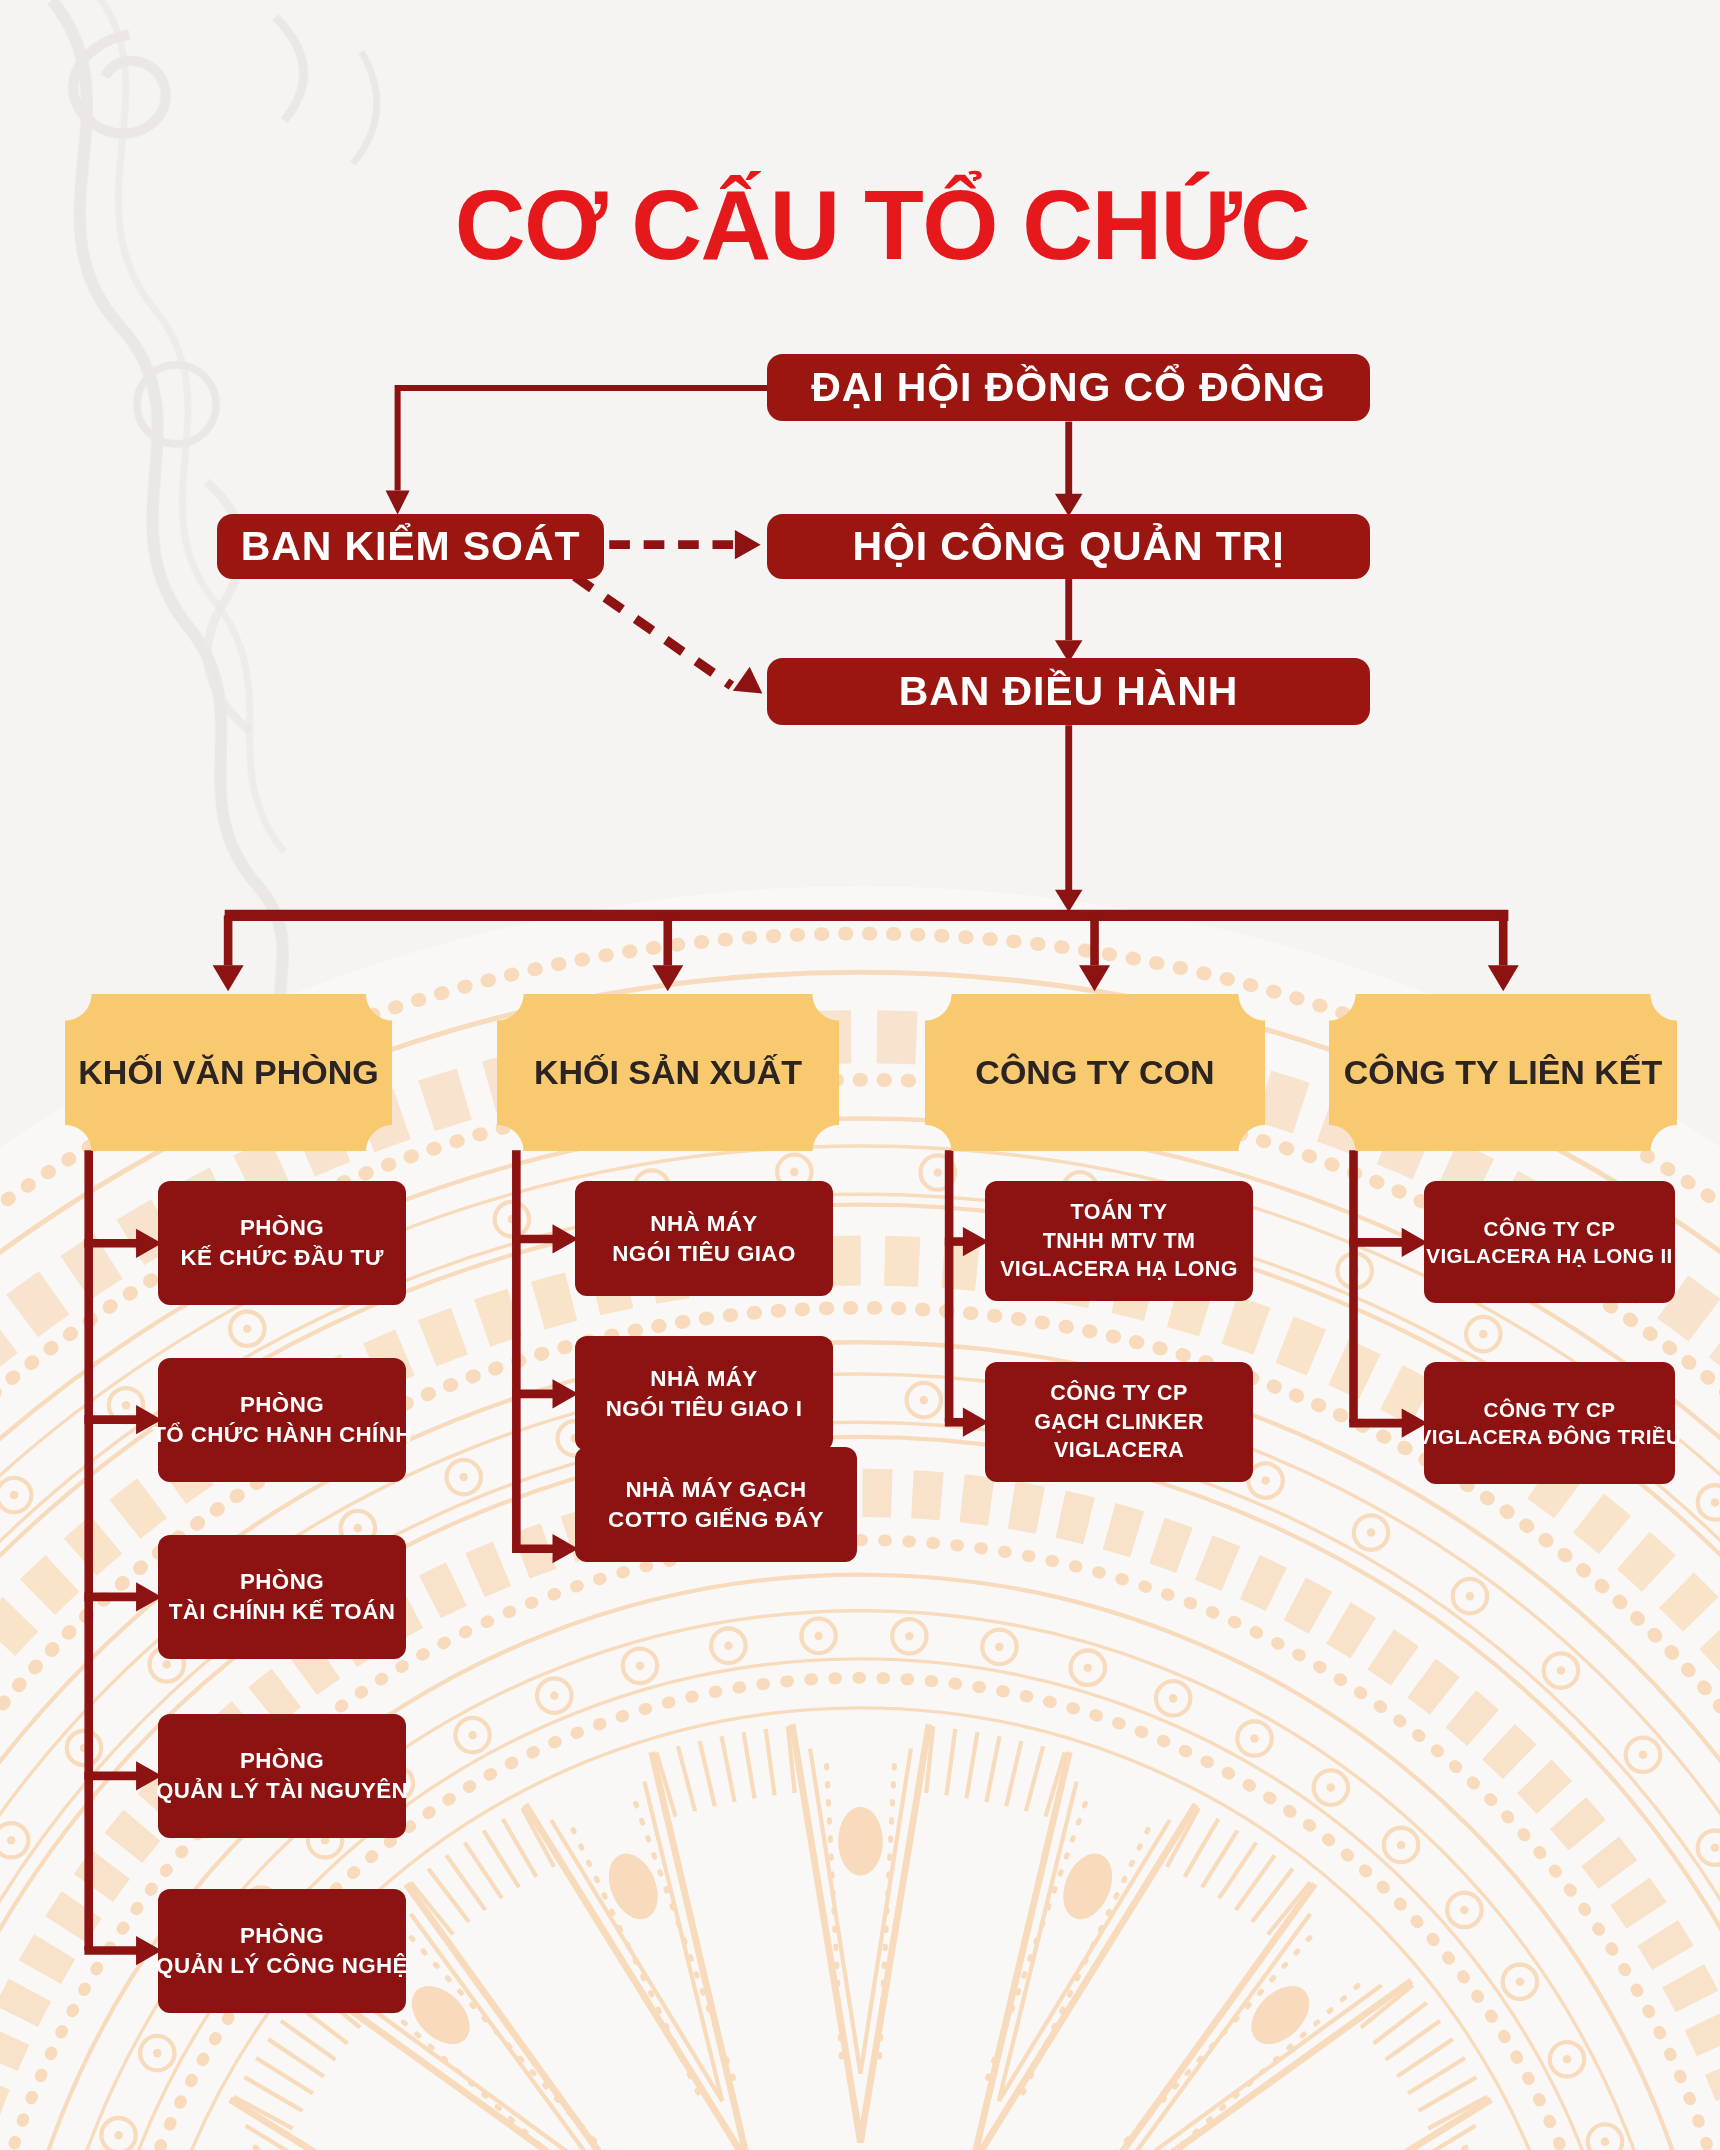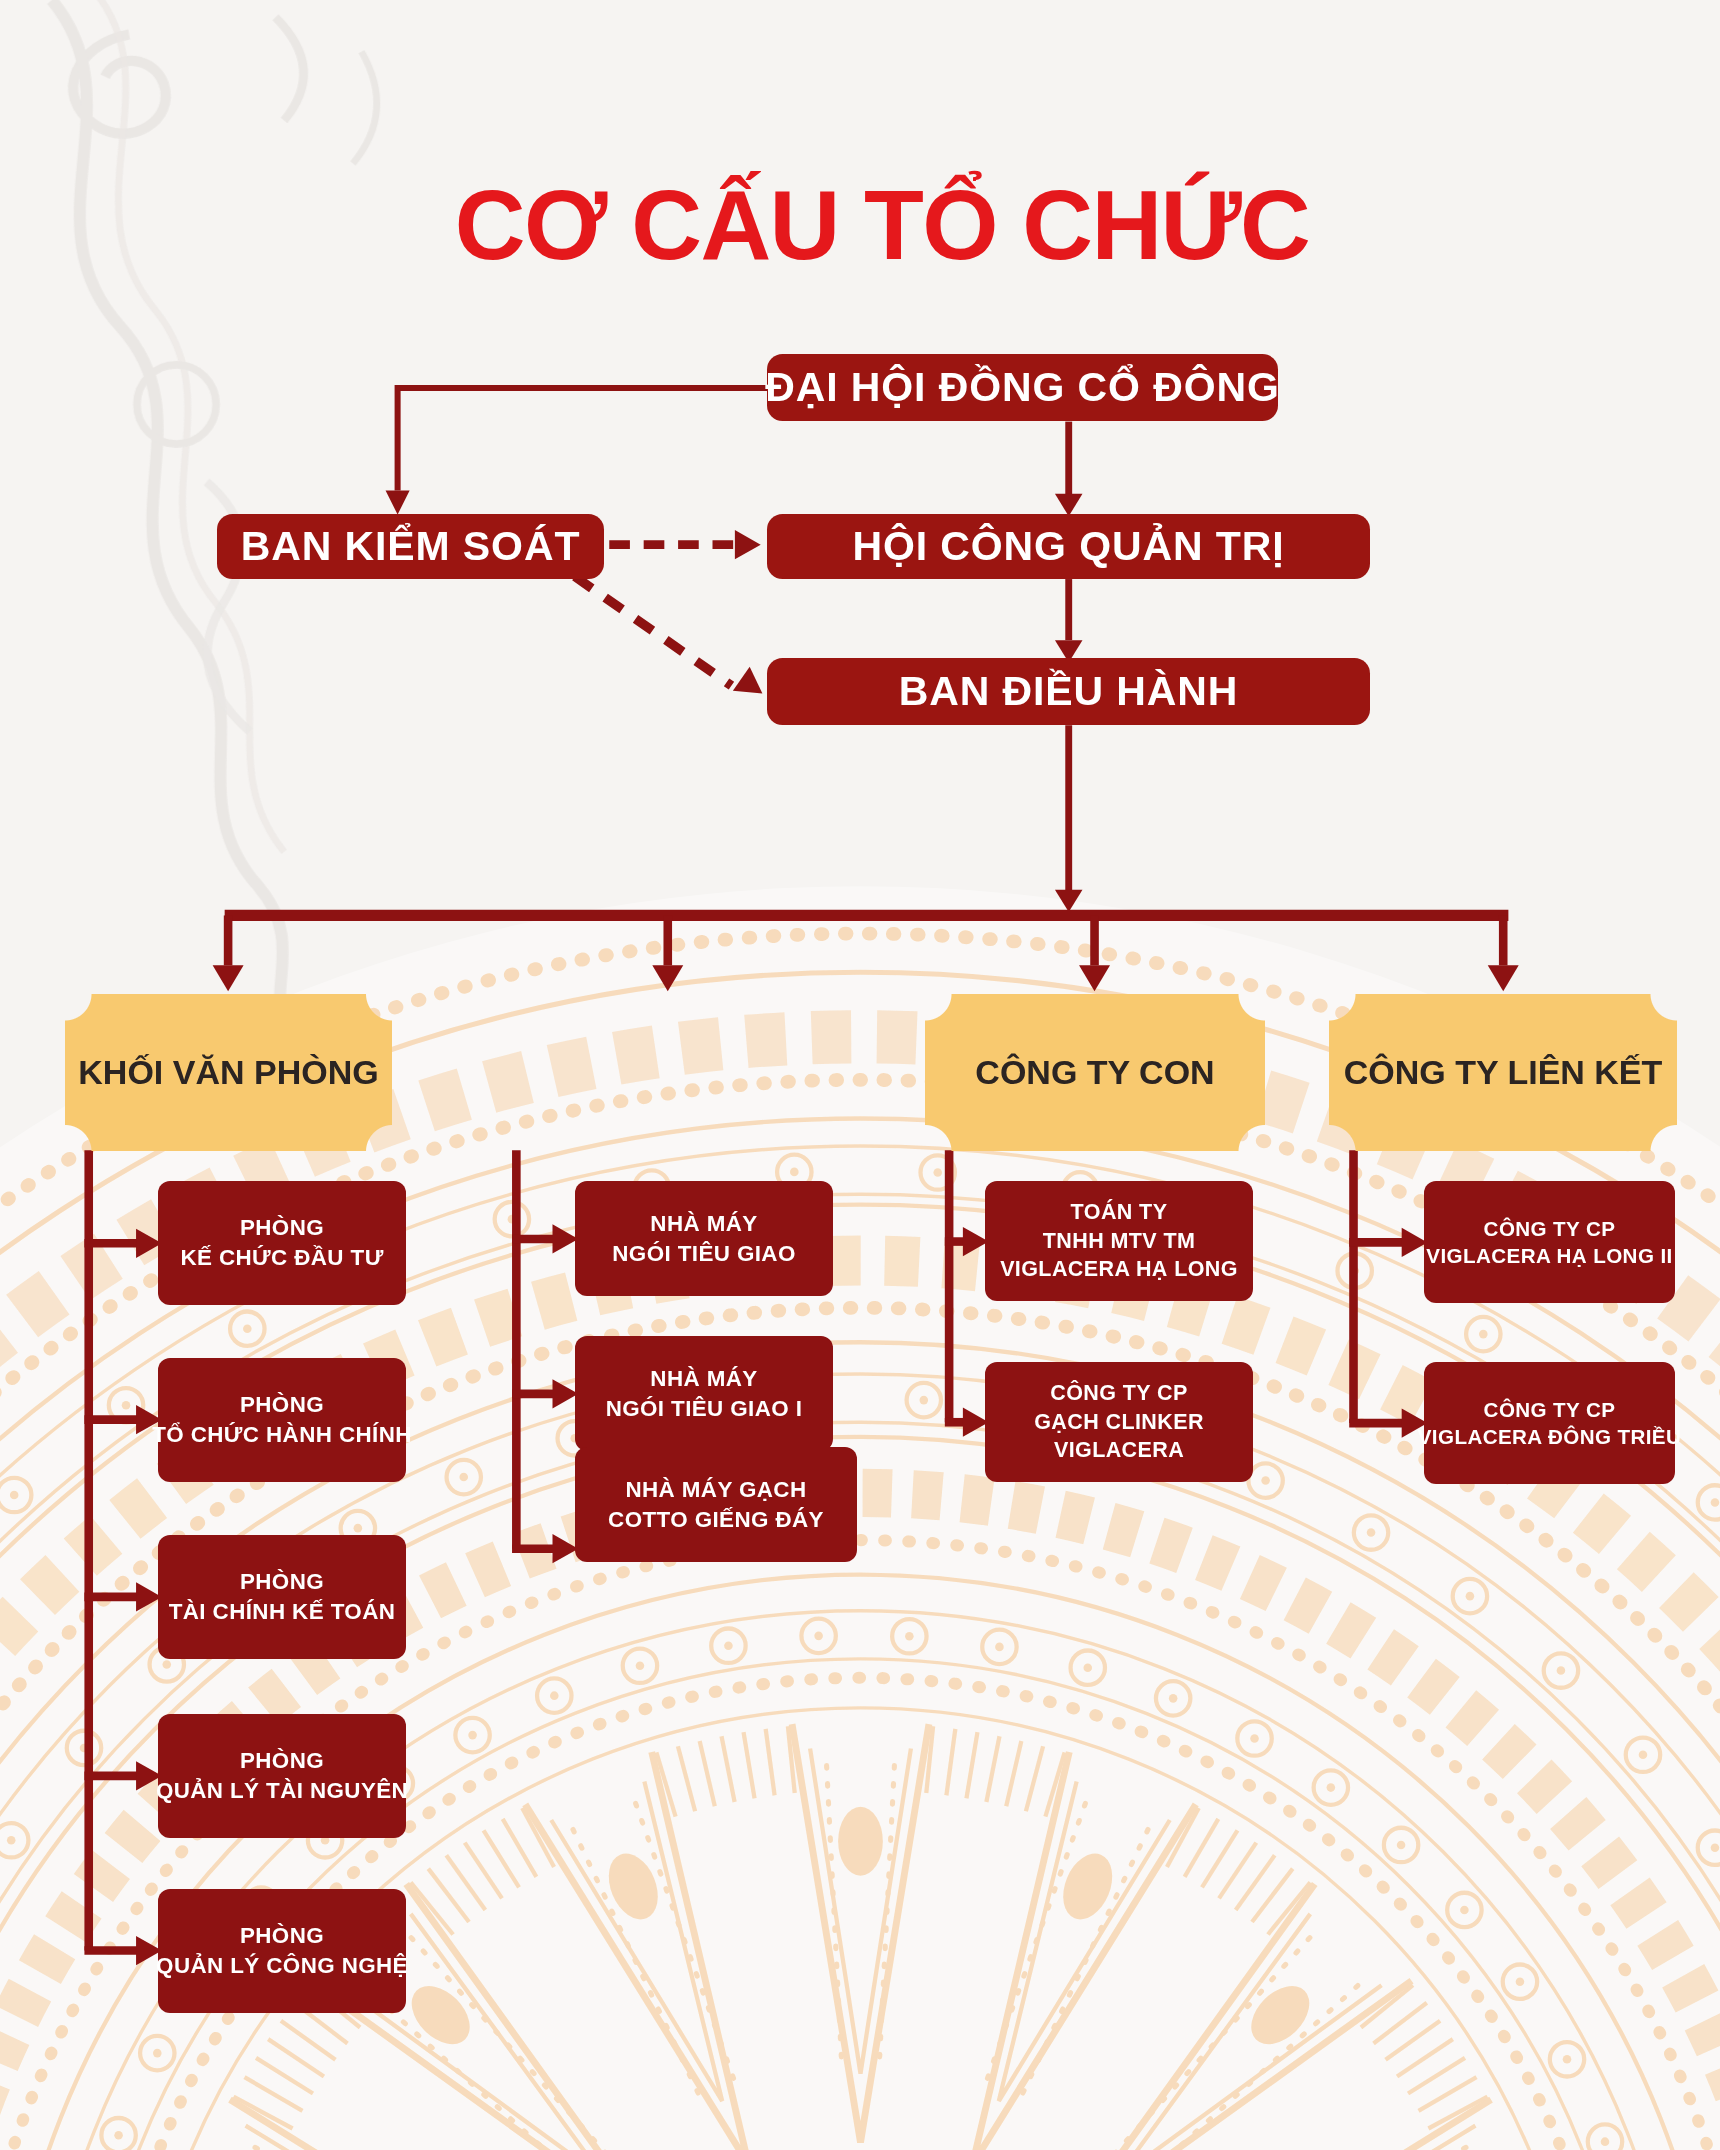--- a/index.html
+++ b/index.html
@@ -17,21 +17,21 @@
     color:var(--title-red,#e5181c);z-index:2;white-space:nowrap;
   }
   .node{
     position:absolute;display:flex;align-items:center;justify-content:center;
     text-align:center;z-index:2;white-space:nowrap;
   }
   .top-node{
     background:var(--dark-red,#9b1511);color:#ffffff;font-weight:bold;
     border-radius:15.5px;font-size:41px;letter-spacing:0.9px;
   }
-  #node-shareholders{left:767px;top:354px;width:511px;height:67px}
+  #node-shareholders{left:767px;top:354px;width:603px;height:67px}
   #node-supervisory {left:217px;top:514px;width:387px;height:65px}
   #node-board       {left:767px;top:514px;width:603px;height:65px}
   #node-executive   {left:767px;top:658px;width:603px;height:67px}
   .plaque{
     color:var(--plaque-text,#2b2422);font-weight:bold;font-size:34px;letter-spacing:0;
     background:
       radial-gradient(circle at 0 0,      rgba(0,0,0,0) 26px, var(--yellow,#f8c96f) 27px) top left    / 50.4% 50.4% no-repeat,
       radial-gradient(circle at 100% 0,   rgba(0,0,0,0) 26px, var(--yellow,#f8c96f) 27px) top right   / 50%   50.4% no-repeat,
       radial-gradient(circle at 0 100%,   rgba(0,0,0,0) 26px, var(--yellow,#f8c96f) 27px) bottom left / 50.4% 50%   no-repeat,
       radial-gradient(circle at 100% 100%,rgba(0,0,0,0) 26px, var(--yellow,#f8c96f) 27px) bottom right/ 50%   50%   no-repeat;
@@ -361,20 +361,21 @@
     </svg>
 
   <div class="page-title">CƠ CẤU TỔ CHỨC</div>
 
   <div class="node top-node" id="node-shareholders">ĐẠI HỘI ĐỒNG CỔ ĐÔNG</div>
   <div class="node top-node" id="node-supervisory">BAN KIỂM SOÁT</div>
   <div class="node top-node" id="node-board">HỘI CÔNG QUẢN TRỊ</div>
   <div class="node top-node" id="node-executive">BAN ĐIỀU HÀNH</div>
 
   <div class="node plaque" id="plaque-0">KHỐI VĂN PHÒNG</div>
+  <div class="node plaque" id="plaque-1">KHỐI SẢN XUẤT</div>
   <div class="node plaque" id="plaque-2">CÔNG TY CON</div>
   <div class="node plaque" id="plaque-3">CÔNG TY LIÊN KẾT</div>
 <div class="child-box" style="left: 158px; top: 1181px; width: 248px; height: 124px; font-size: 22.4px;">
       <div>PHÒNG</div>
       <div>KẾ CHỨC ĐẦU TƯ</div>
     </div>
     <div class="child-box" style="left: 158px; top: 1358px; width: 248px; height: 124px; font-size: 22.4px;">
       <div>PHÒNG</div>
       <div>TỔ CHỨC HÀNH CHÍNH</div>
     </div>

